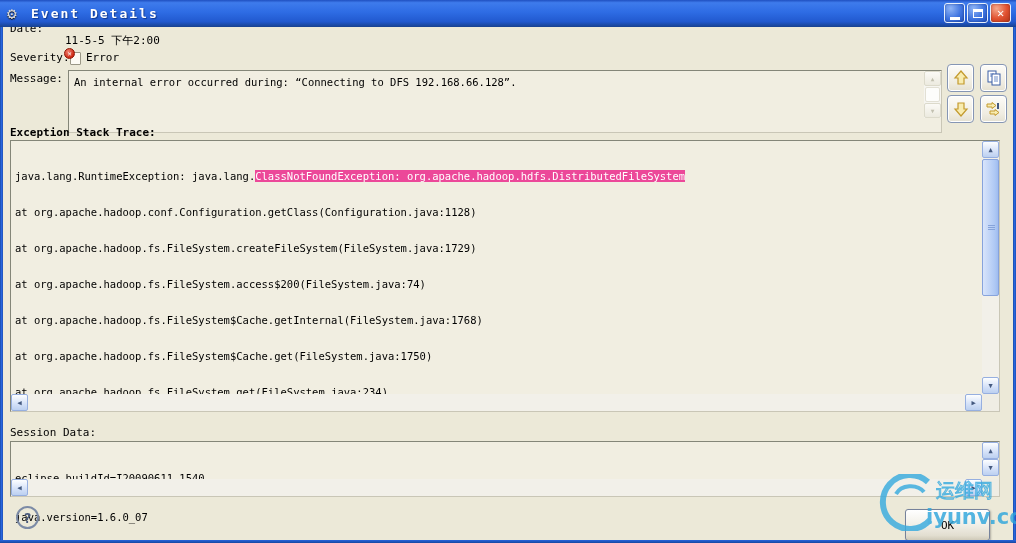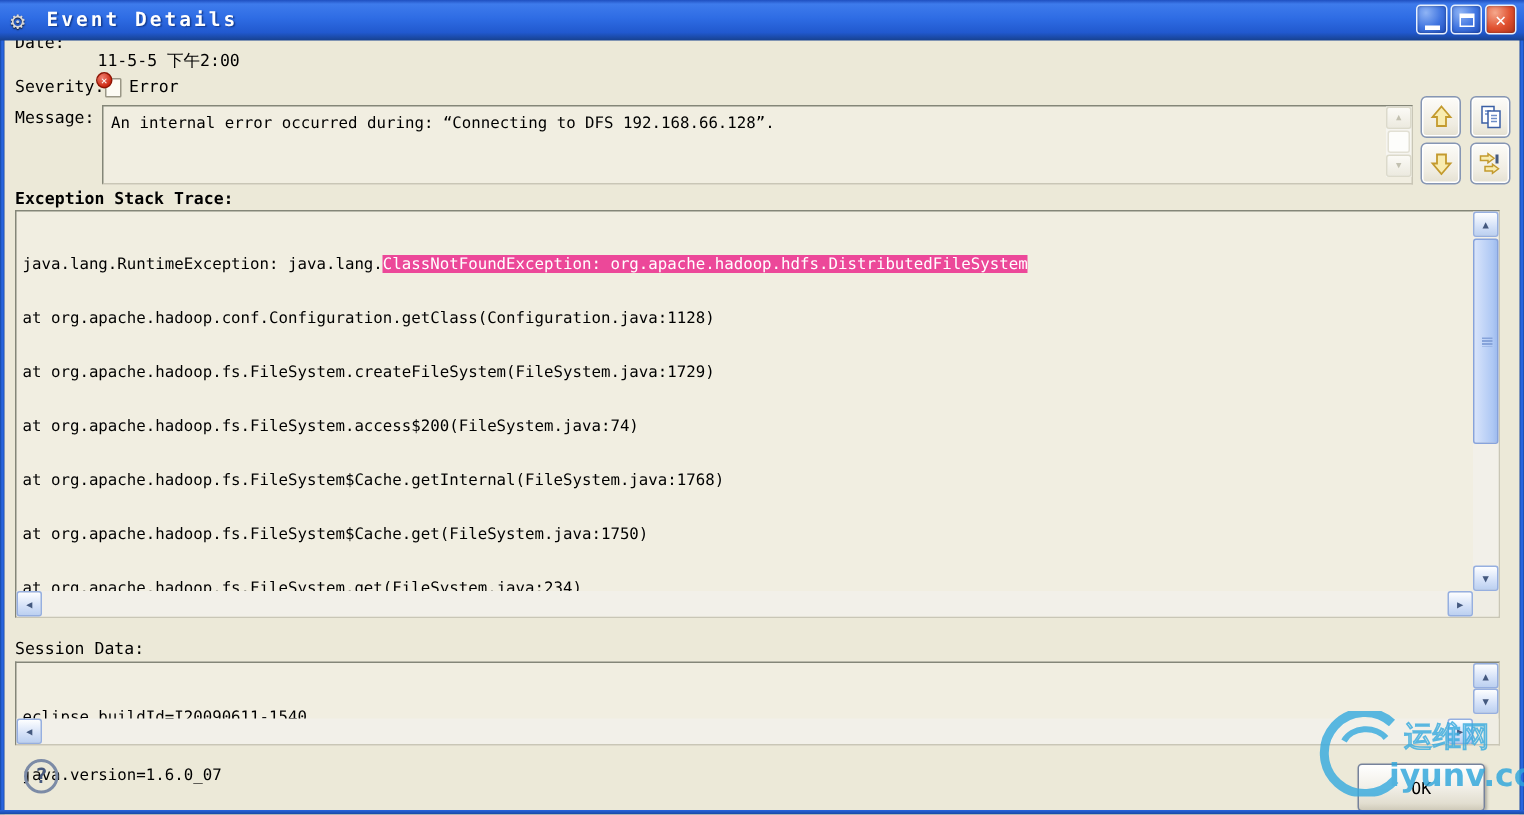--- a/index.html
+++ b/index.html
@@ -28,21 +28,21 @@
   .glyph-max { width:10px; height:9px; border:1px solid #fff; border-top-width:3px; }
   .glyph-close { color:#fff; font-size:12px; font-weight:bold; line-height:1; }
 
   .lbl { position:absolute; font-size:11px; color:#000; white-space:pre; }
 
   
   .textbox { position:absolute; background:#F1EEE1; border:1px solid;
     border-color:#848678 #C9C6B6 #C9C6B6 #848678; }
   .mono-text { font-size:10.5px; line-height:12px; color:#000; white-space:pre; }
 
-  .message-box { left:68px; top:70px; width:874px; height:53px; }
+  .message-box { left:68px; top:70px; width:874px; height:63px; }
   .message-text { position:absolute; left:5px; top:5px; }
 
   
   .msg-vscroll { position:absolute; right:0; top:0; width:17px; height:47px; background:#F6F5F0; }
   .dis-btn { position:absolute; left:0; width:17px; height:15px; background:linear-gradient(180deg,#FBFAF6,#ECEADF);
     border:1px solid #DCDACB; border-radius:2px; color:#C2C0B0; font-size:6px; text-align:center; line-height:13px; }
   .dis-thumb { position:absolute; left:1px; top:16px; width:15px; height:15px; background:#FDFDFB; border:1px solid #E2E0D4; border-radius:2px; }
 
   
   .nav-btn { position:absolute; width:27px; height:28px;

